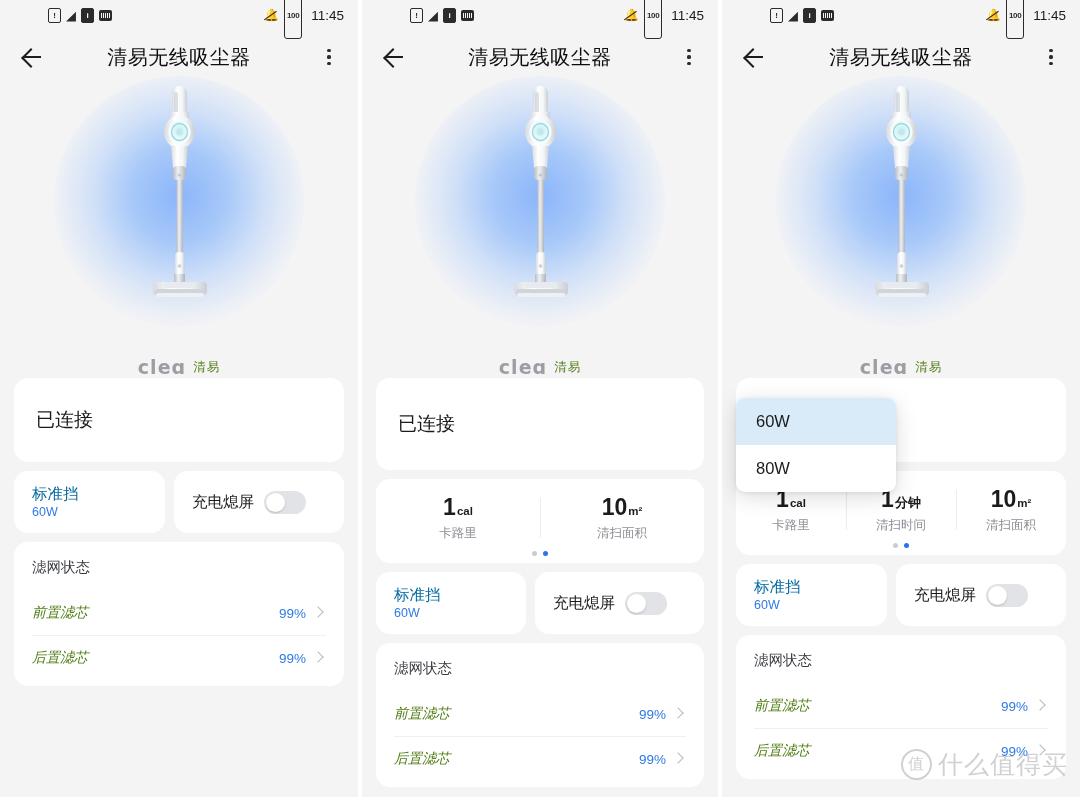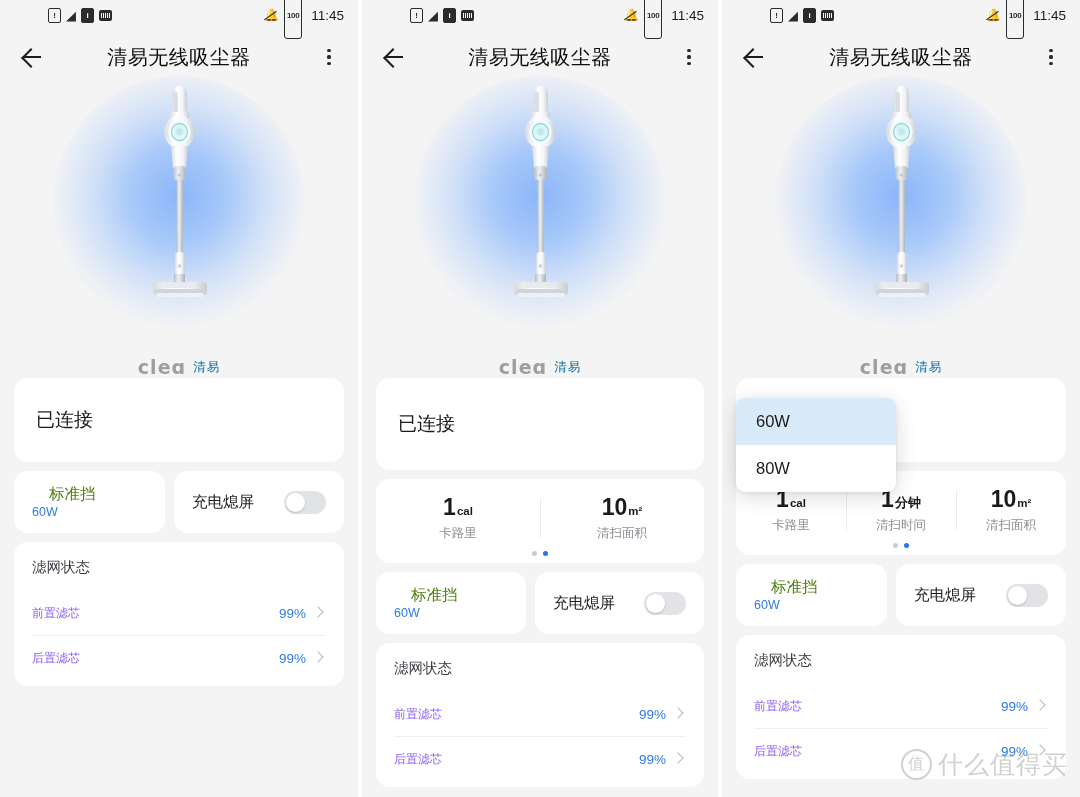--- a/index.html
+++ b/index.html
@@ -137,21 +137,21 @@
   .brand {
     text-align: center;
     margin-top: 2px;
     display: flex; align-items: center; justify-content: center; gap: 7px;
     position: relative; z-index: 2;
   }
   .brand .logo-mark {
     font-size: 19px; letter-spacing: 1px; color: #9b9ea3;
     font-weight: 600; font-family: "DejaVu Sans", sans-serif;
   }
-  .brand .logo-cn { font-size: 12.5px; color: #0369a1; letter-spacing: 1px; text-align: center; }
+  .brand .logo-cn { font-size: 12.5px; color: #4d7c0f; letter-spacing: 1px; text-align: center; }
 
   
   .content { padding: 0 14px; position: relative; }
   .card {
     background: #ffffff;
     border-radius: 14px;
     margin-bottom: 9px;
   }
   .card-connected {
     height: 84px;
@@ -190,43 +190,43 @@
   .dots i { width: 5px; height: 5px; border-radius: 50%; background: #c9ccd1; display:block; }
   .dots i.on { background: #2a72ef; }
 
   .row2 { display: flex; gap: 9px; margin-bottom: 9px; }
   .tile {
     background: #fff; border-radius: 14px;
     height: 62px; display: flex; align-items: center;
     padding: 0 18px; box-sizing: border-box;
   }
   .tile.mode { flex: 1 1 47%; flex-direction: column; align-items: flex-start; justify-content: center; }
-  .tile.toggle { flex: 1 1 53%; justify-content: space-between; }
-  .mode-name { font-size: 15.5px; color: #4d7c0f; line-height: 1.15; margin-left: 17px; }
+  .tile.toggle { flex: 1 1 53%; justify-content: flex-start; }
+  .mode-name { font-size: 15.5px; color: #0369a1; line-height: 1.15; }
   .mode-watt { font-size: 12.5px; color: #2f7ae5; margin-top: 3px; }
   .toggle-lbl { font-size: 15.5px; color: #1b1b1b; }
   .switch {
     width: 42px; height: 23px; border-radius: 12px; background: #e2e3e6;
     position: relative; flex: 0 0 auto; margin-left: 10px;
   }
   .switch i {
     position: absolute; left: 2px; top: 2px;
     width: 19px; height: 19px; border-radius: 50%;
     background: #ffffff; display: block;
     box-shadow: 0 1px 2px rgba(0,0,0,0.18);
   }
 
   .filters { padding: 16px 18px 6px 18px; }
   .filters-title { font-size: 14.5px; color: #3a3d42; margin-bottom: 14px; }
   .frow {
     display: flex; align-items: center;
     height: 44px;
   }
   .frow + .frow { border-top: 1px solid #f0f0f1; }
-  .fname { font-size: 12px; color: #8b5cf6; }
+  .fname { font-size: 14px; color: #4d7c0f; font-style: italic; }
   .fval { margin-left: auto; font-size: 13.5px; color: #2f7ae5; }
   .chev {
     width: 14px; height: 14px; margin-left: 6px; position: relative;
   }
   .chev::before {
     content:""; position: absolute; left: 2px; top: 2px;
     width: 7px; height: 7px;
     border-top: 1.7px solid #b6b9bd; border-right: 1.7px solid #b6b9bd;
     transform: rotate(45deg);
   }

